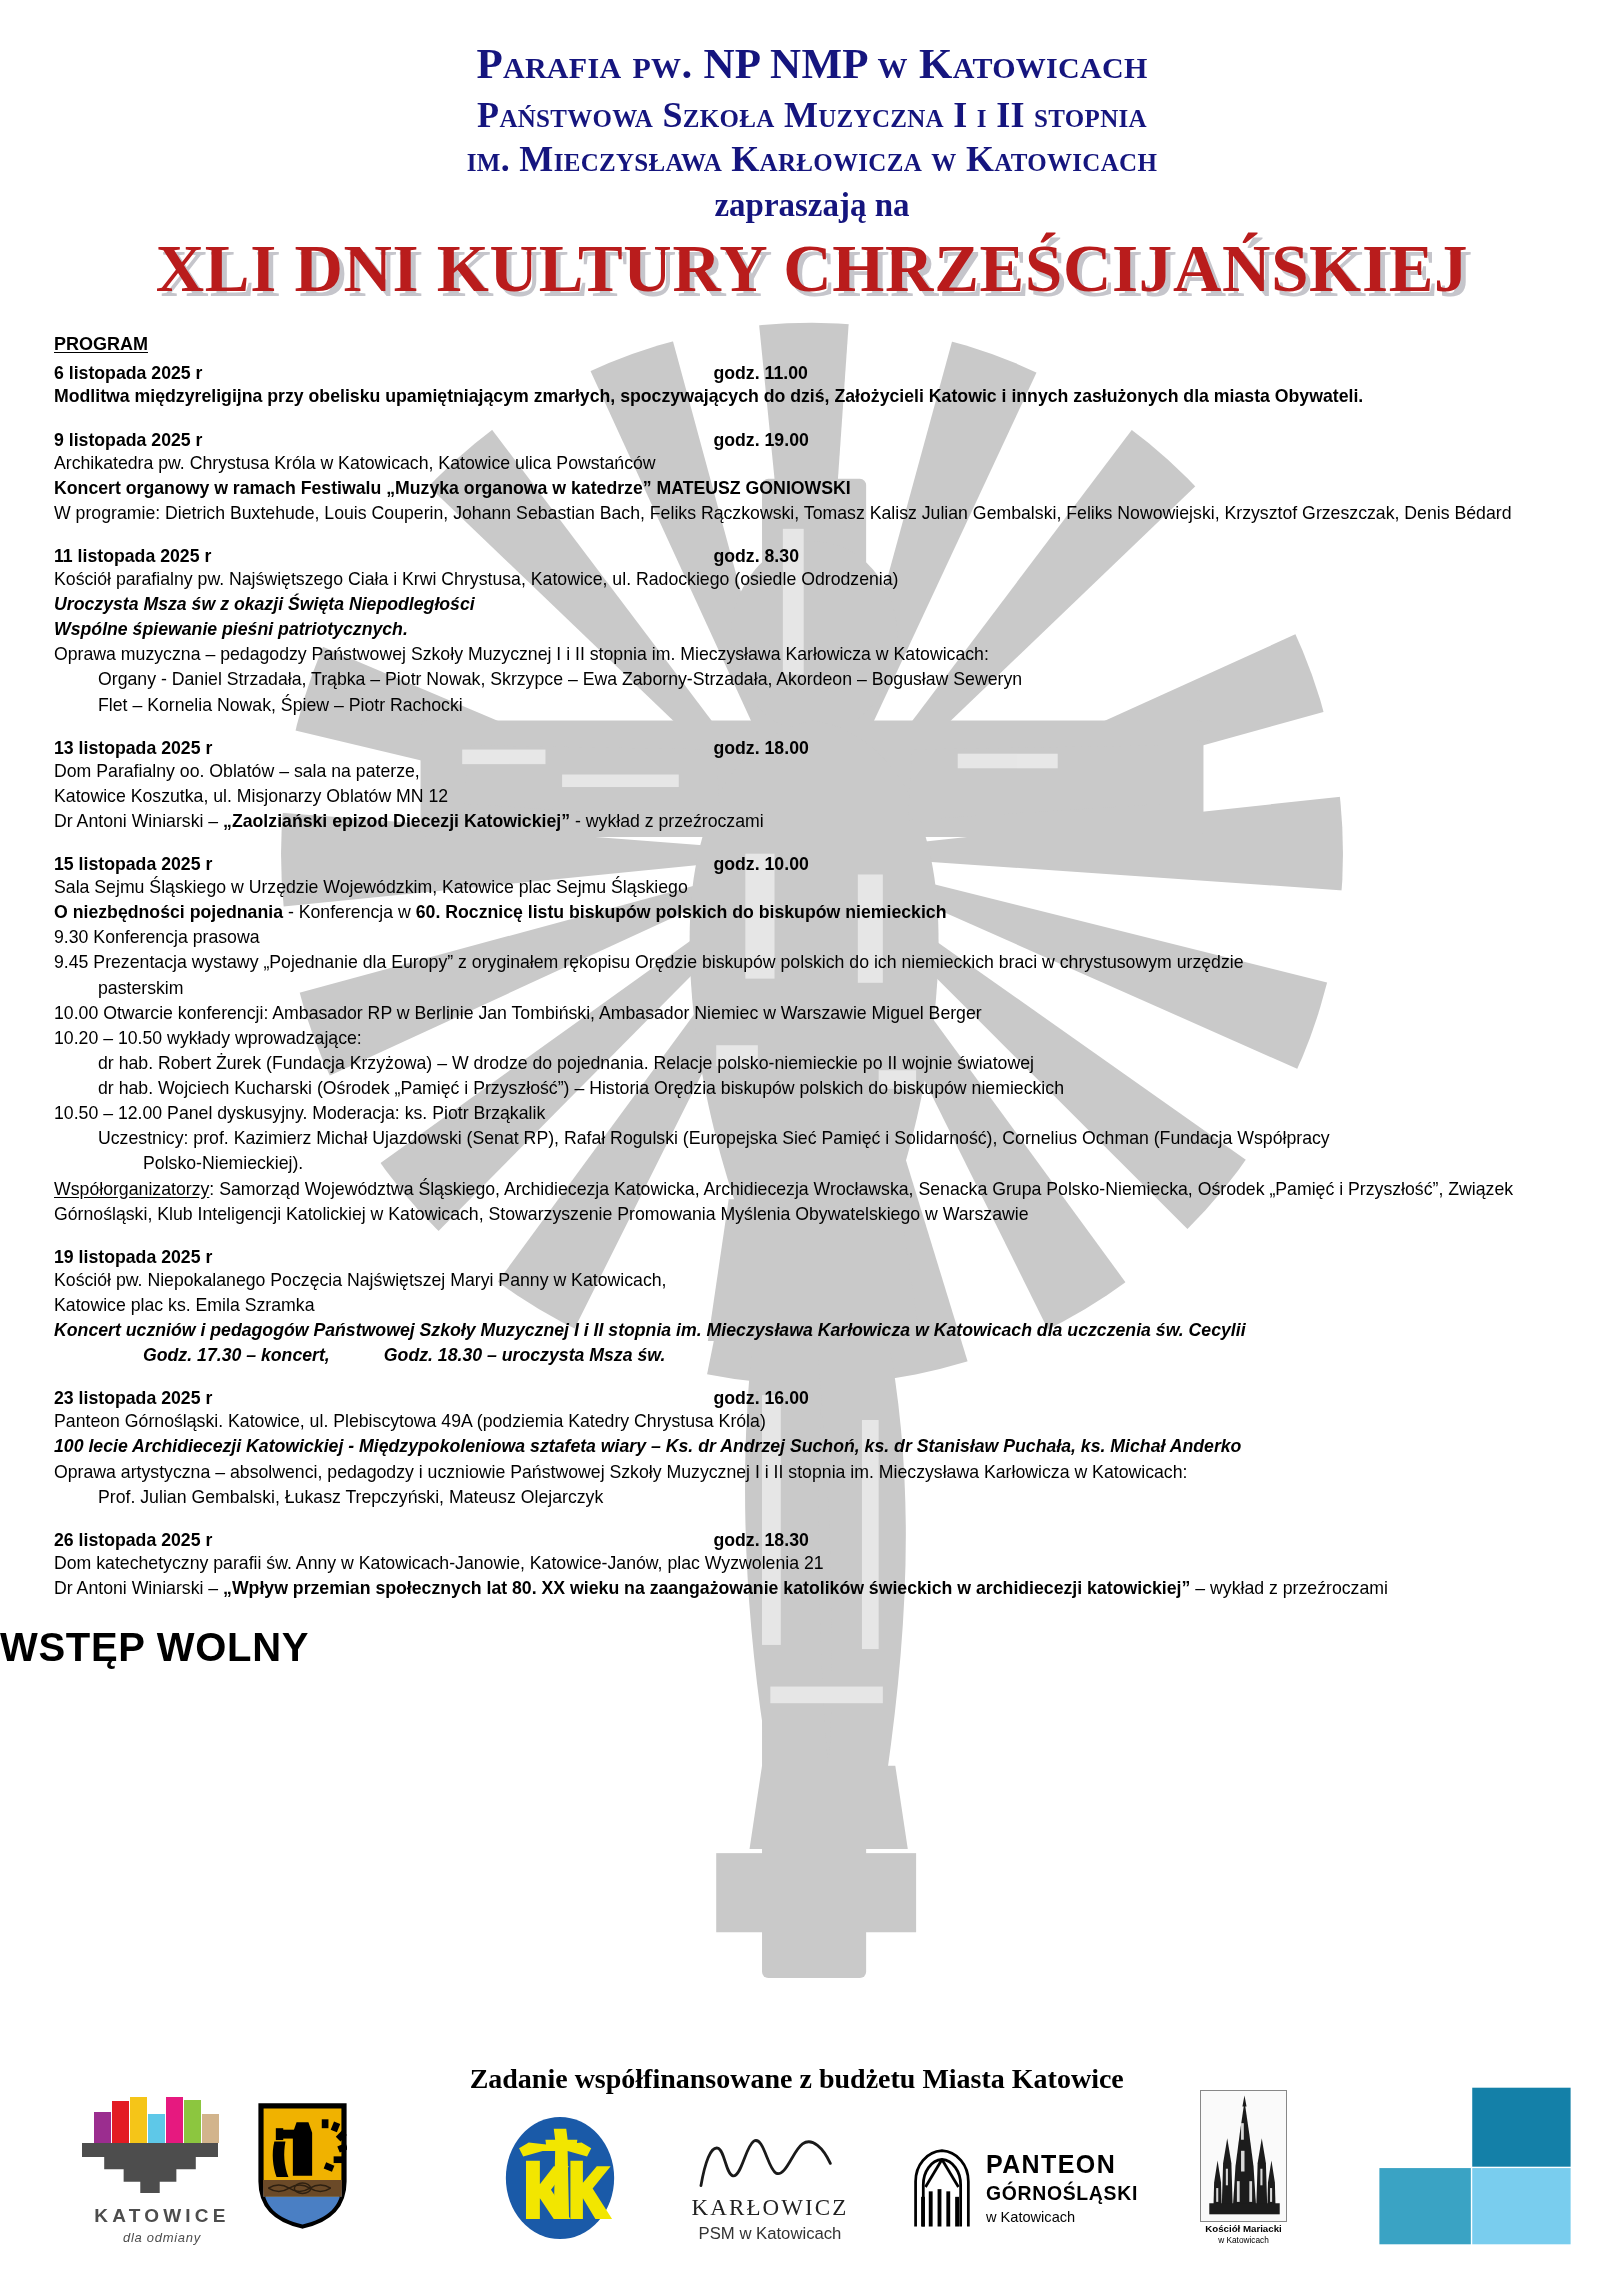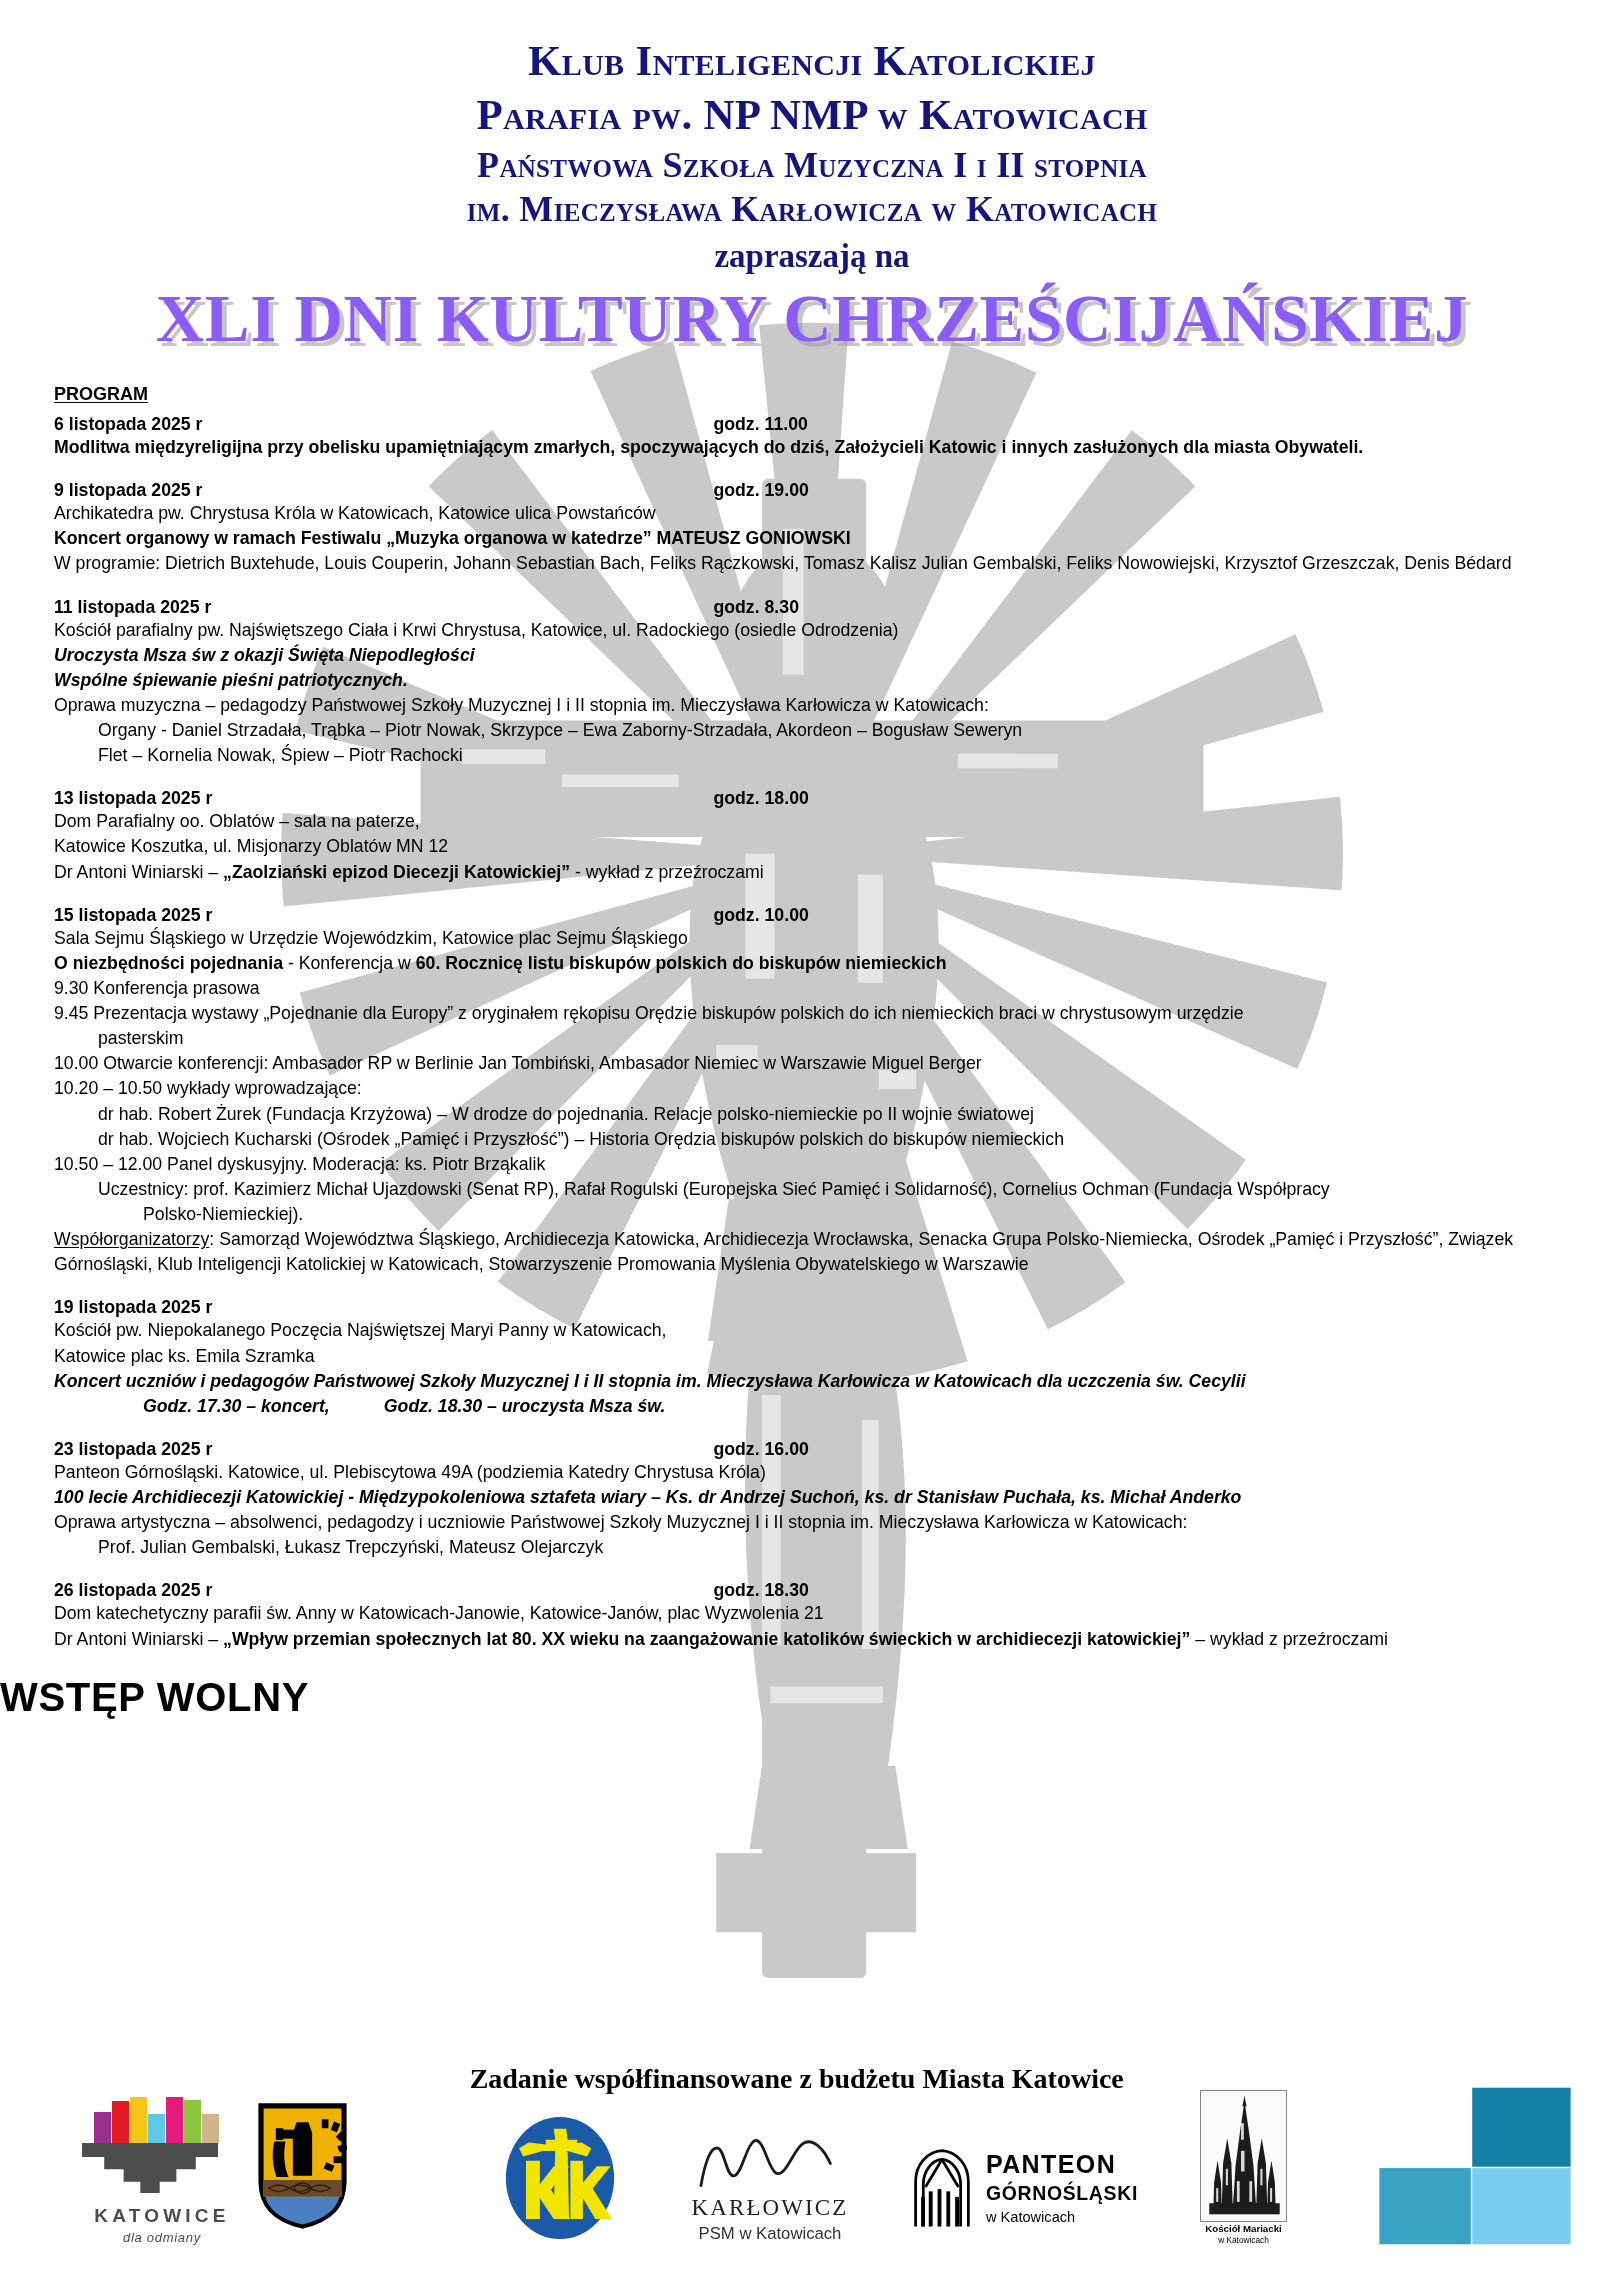--- a/index.html
+++ b/index.html
@@ -46,21 +46,21 @@
     font-size: 33px; margin-top: 7px;
     font-variant: normal;
   }
 
   #main-title {
     text-align: center;
     margin-top: 5.6px;
     font-family: "Liberation Serif", serif;
     font-weight: 700;
     font-size: 67px;
-    color: #8b5cf6;
+    color: #b91c1c;
     letter-spacing: 0.7px;
     white-space: nowrap;
     text-shadow: 4.9px 4.9px 0 rgba(150,150,160,0.55);
   }
 
   
   #program {
     margin: 25px 54px 0 54px;
     font-size: 17.7px;
     line-height: 1.42;
@@ -239,21 +239,20 @@
       <rect x="284" y="572" width="8" height="110"></rect>
       <rect x="246" y="144" width="10" height="70"></rect>
       <rect x="240" y="700" width="54" height="8"></rect>
     </g>
   </svg>
 </div>
 
 <div id="sheet">
 
   <div id="header">
-    <div class="hdr-line hdr-1">Klub Inteligencji Katolickiej</div>
     <div class="hdr-line hdr-2">Parafia pw. NP NMP w Katowicach</div>
     <div class="hdr-line hdr-3">Państwowa Szkoła Muzyczna I i II stopnia</div>
     <div class="hdr-line hdr-4">im. Mieczysława Karłowicza w Katowicach</div>
     <div class="hdr-5">zapraszają na</div>
   </div>
 
   <div id="main-title">XLI DNI KULTURY CHRZEŚCIJAŃSKIEJ</div>
 
   <div id="program">
     <div class="prog-title">PROGRAM</div>

